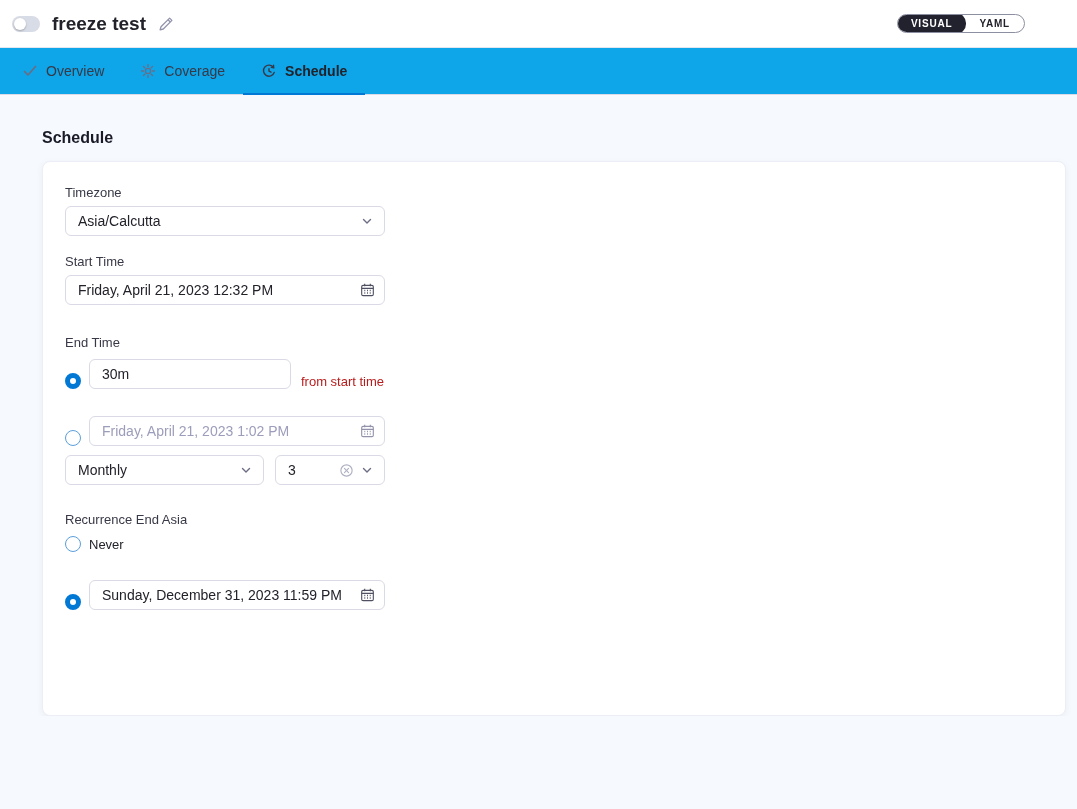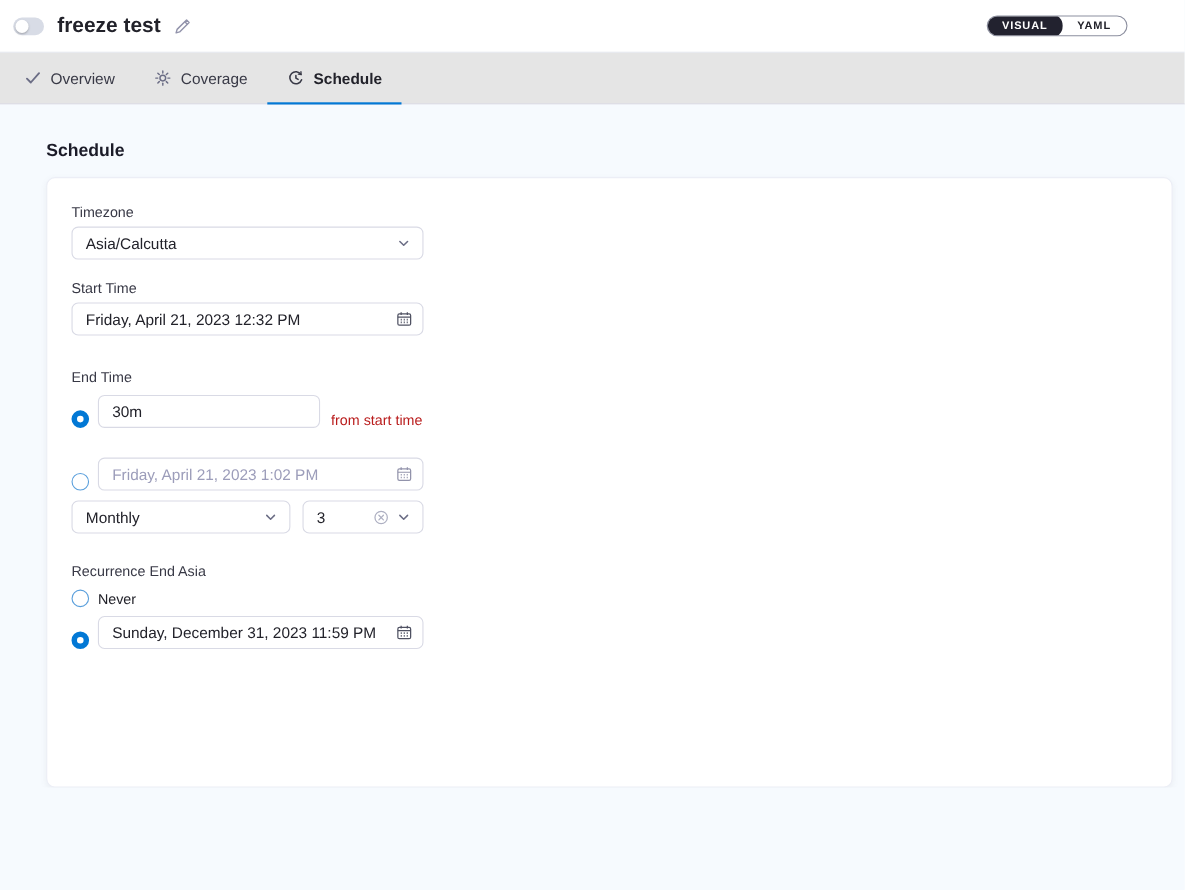--- a/index.html
+++ b/index.html
@@ -13,21 +13,21 @@
   .switch .knob { position:absolute; left:2px; top:2px; width:12px; height:12px; border-radius:50%; background:#fff; box-shadow:0 1px 2px rgba(0,0,0,.25); }
   .page-title { font-size:19px; font-weight:bold; color:#22222a; margin-left:12px; }
   .edit-btn { margin-left:12px; display:flex; align-items:center; cursor:pointer; }
   .spacer { flex:1; }
   .view-toggle { display:flex; align-items:center; border:1px solid #8c8f9f; border-radius:10px; height:19px; background:#fff; overflow:hidden; }
   .view-seg { font-size:10px; font-weight:bold; letter-spacing:.8px; padding:0 14px; height:19px; display:flex; align-items:center; cursor:pointer; }
   .view-seg.active { background:#22222f; color:#fff; border-radius:10px; margin:-1px; height:21px; }
   .view-seg.inactive { color:#22222a; }
 
   
-  .tabbar { height:47px; background:#e5e5e5; border-bottom:1px solid #d9dae5; display:flex; align-items:stretch; padding-left:4px; flex:0 0 auto; }
+  .tabbar { height:47px; background:#0ea5e9; border-bottom:1px solid #d9dae5; display:flex; align-items:stretch; padding-left:4px; flex:0 0 auto; }
   .tab { display:flex; align-items:center; gap:8px; padding:0 18px; position:relative; cursor:pointer; font-size:14px; color:#383946; }
   .tab .ticon { display:flex; align-items:center; color:#6b6d85; }
   .tab.active { color:#22222a; font-weight:bold; }
   .tab.active .ticon { color:#383946; }
   .tab.active::after { content:""; position:absolute; left:0; right:0; bottom:-1px; height:2px; background:#0278d5; }
 
   
   .content { flex:1; background:#f6fafe; padding:34px 11px 0 42px; }
   .section-title { font-size:16px; font-weight:bold; color:#1b1b28; margin-bottom:14px; }
   .card { background:#fff; width:1024px; height:555px; border:1px solid #eceef6; border-radius:8px; box-shadow:0 2px 6px rgba(96,97,112,.08); padding:23px 0 0 22px; }
@@ -224,21 +224,21 @@
           </span>
         </div>
       </div>
 
       
       <div class="field-label" style="margin-top:27px; margin-bottom:0;">Recurrence End Asia</div>
       <div class="radio-row" style="margin-top:9px;">
         <div class="radio off"></div>
         <span class="never-label">Never</span>
       </div>
-      <div class="radio-row" style="margin-top:8px;">
+      <div class="radio-row" style="margin-top:28px;">
         <div class="radio on"></div>
         <div class="inp-wrap" style="width:296px;">
           <input class="inp" type="text" value="Sunday, December 31, 2023 11:59 PM" style="">
           <span class="cal">
             <svg width="15" height="15" viewBox="0 0 16 16" fill="none" stroke="#4f5162" stroke-width="1.2">
               <rect x="1.8" y="3" width="12.4" height="11" rx="1.5"></rect>
               <line x1="1.8" y1="6.2" x2="14.2" y2="6.2"></line>
               <line x1="5" y1="1.4" x2="5" y2="4"></line>
                 <line x1="11" y1="1.4" x2="11" y2="4"></line>
               <g stroke-width="1.6">

